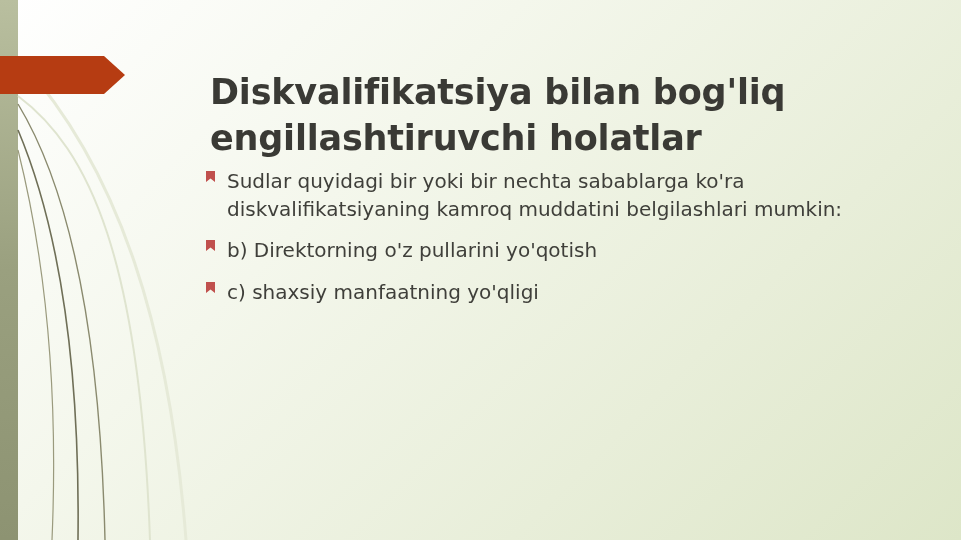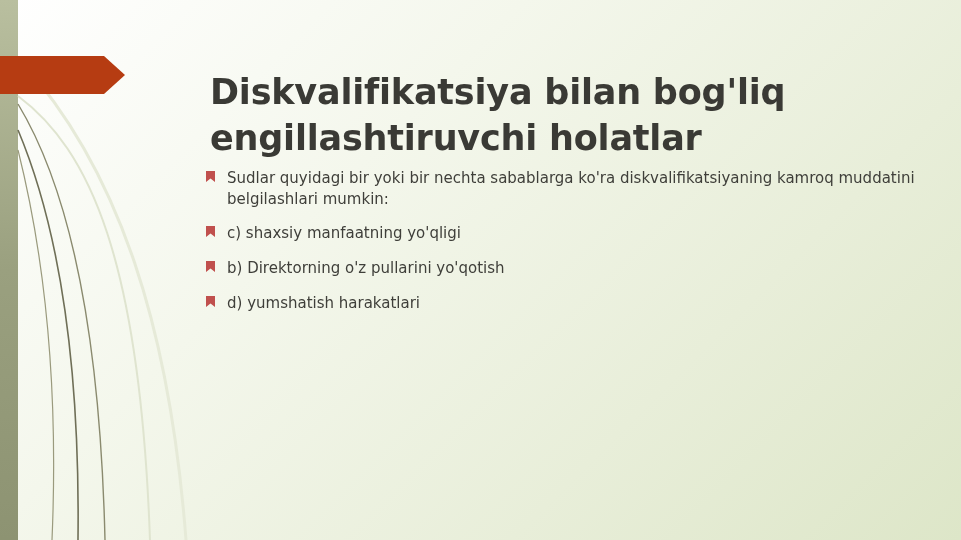--- a/index.html
+++ b/index.html
@@ -72,21 +72,21 @@
     flex: 0 0 auto;
     width: 22px;
     padding-top: 2px;
     color: #c0504d;
     font-size: 15px;
     line-height: 1.35;
   }
   .bullet-marker svg { display: block; }
   .bullet-text {
     flex: 1 1 auto;
-    font-size: 15px;
+    font-size: 20px;
     line-height: 1.38;
     color: #3f3f3a;
   }
   .bullet-row.lead .bullet-text { color: #3f3f3a; }
 </style>
 </head>
 <body>
 
 <div class="slide">
 
@@ -117,36 +117,28 @@
       <span class="bullet-text">Sudlar quyidagi bir yoki bir nechta sabablarga ko'ra diskvalifikatsiyaning kamroq muddatini belgilashlari mumkin:</span>
     </div>
 
 
     <div class="bullet-row">
       <span class="bullet-marker">
         <svg width="11" height="13" viewBox="0 0 11 13">
             <path d="M1 1 H10 V12 L5.5 8.6 L1 12 Z" fill="#c0504d"></path>
           </svg>
       </span>
-      <span class="bullet-text">c) shaxsiy manfaatning yo'qligi</span>
-    </div>
-
-    <div class="bullet-row">
-      <span class="bullet-marker">
-        <svg width="11" height="13" viewBox="0 0 11 13">
-            <path d="M1 1 H10 V12 L5.5 8.6 L1 12 Z" fill="#c0504d"></path>
-          </svg>
-      </span>
       <span class="bullet-text">b) Direktorning o'z pullarini yo'qotish</span>
     </div>
 
     <div class="bullet-row">
       <span class="bullet-marker">
         <svg width="11" height="13" viewBox="0 0 11 13">
             <path d="M1 1 H10 V12 L5.5 8.6 L1 12 Z" fill="#c0504d"></path>
           </svg>
       </span>
-      <span class="bullet-text">d) yumshatish harakatlari</span>
+      <span class="bullet-text">c) shaxsiy manfaatning yo'qligi</span>
     </div>
+
 
 
   </div>
 </div>
 
 </body></html>

